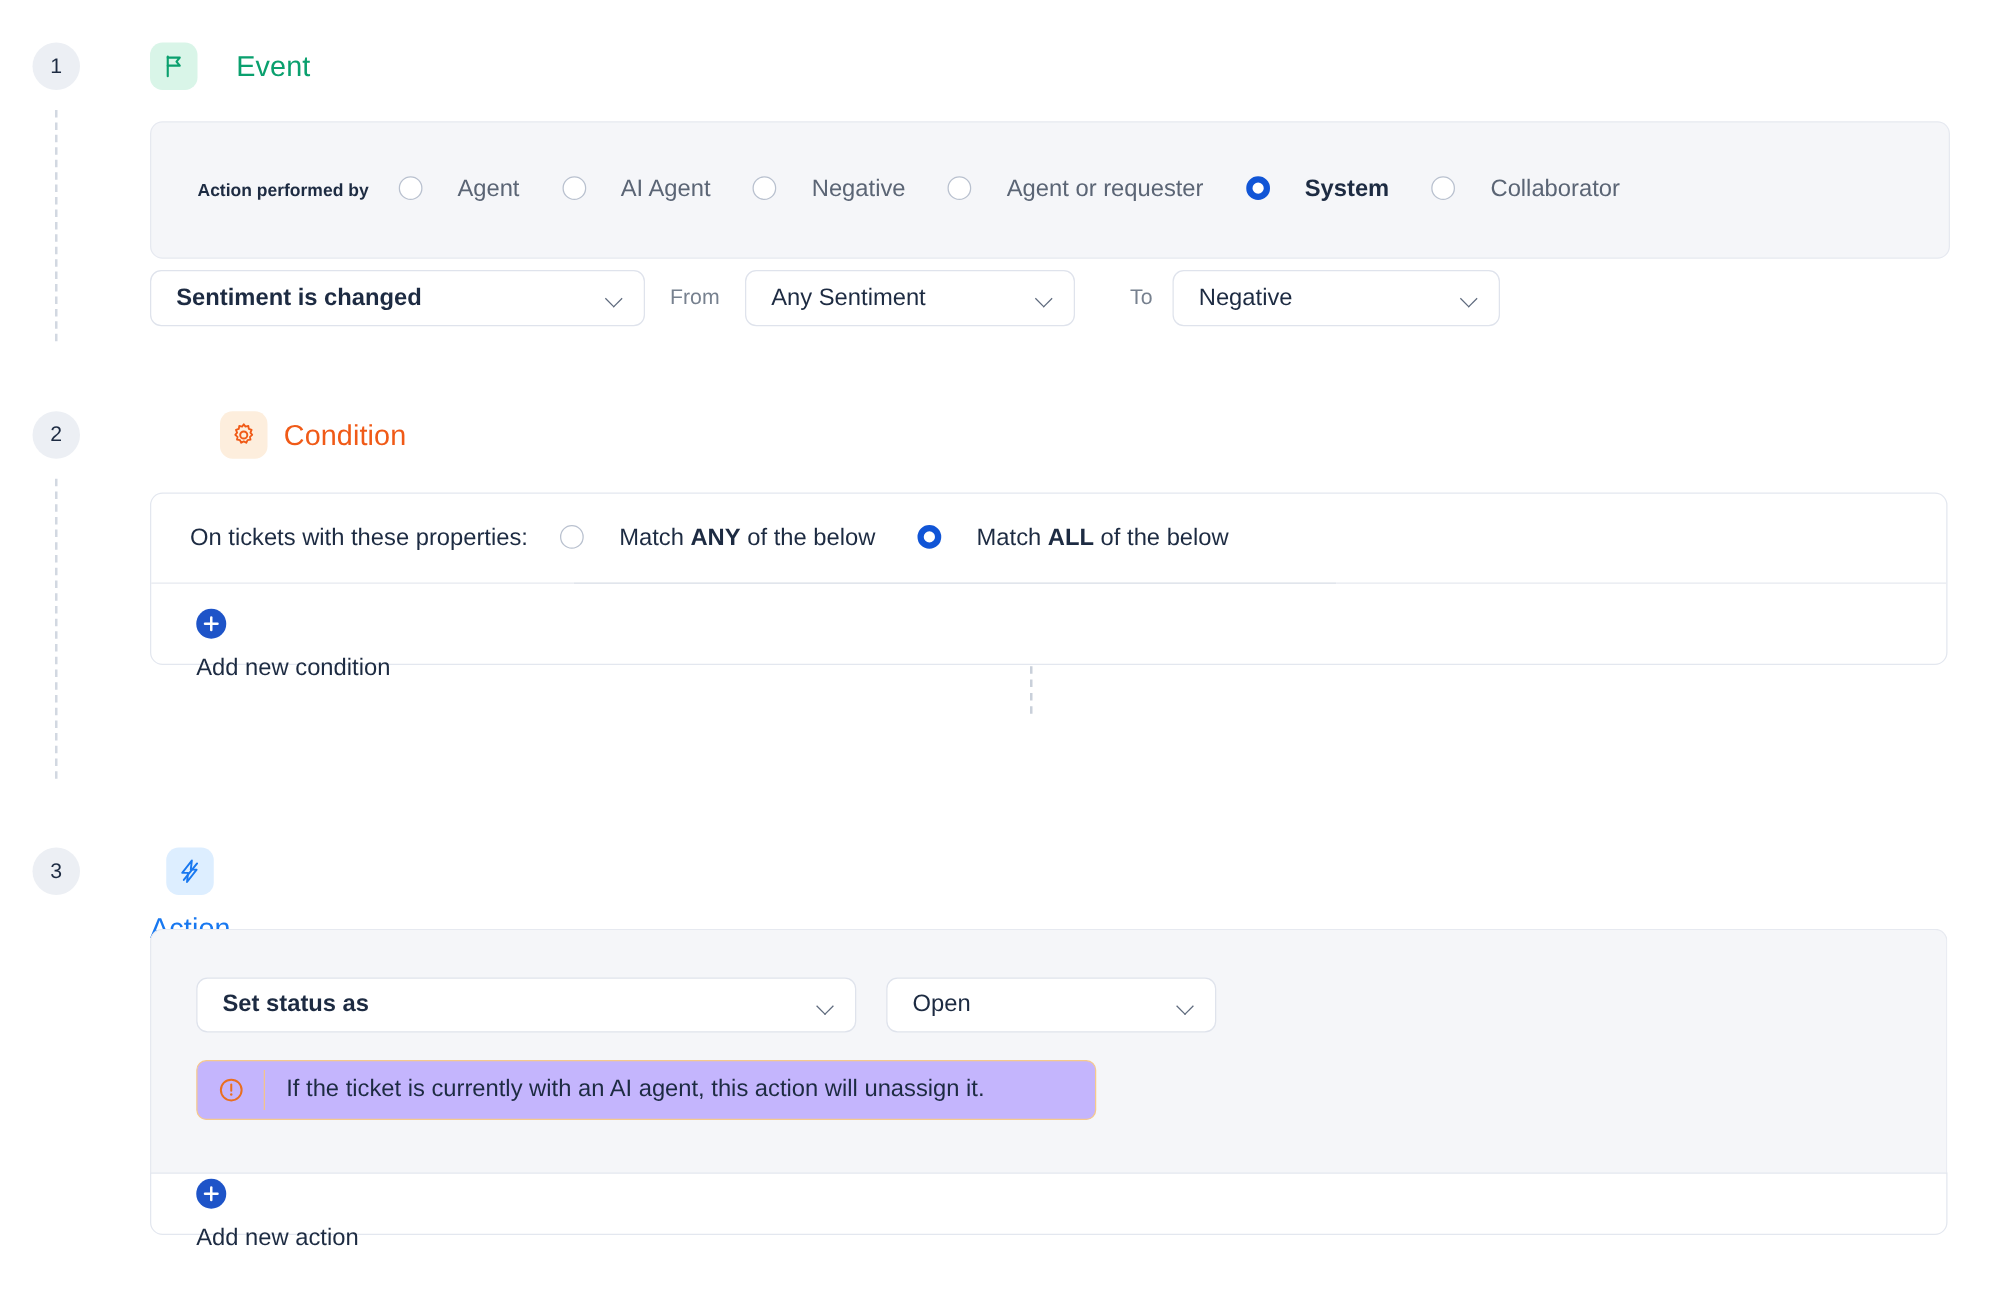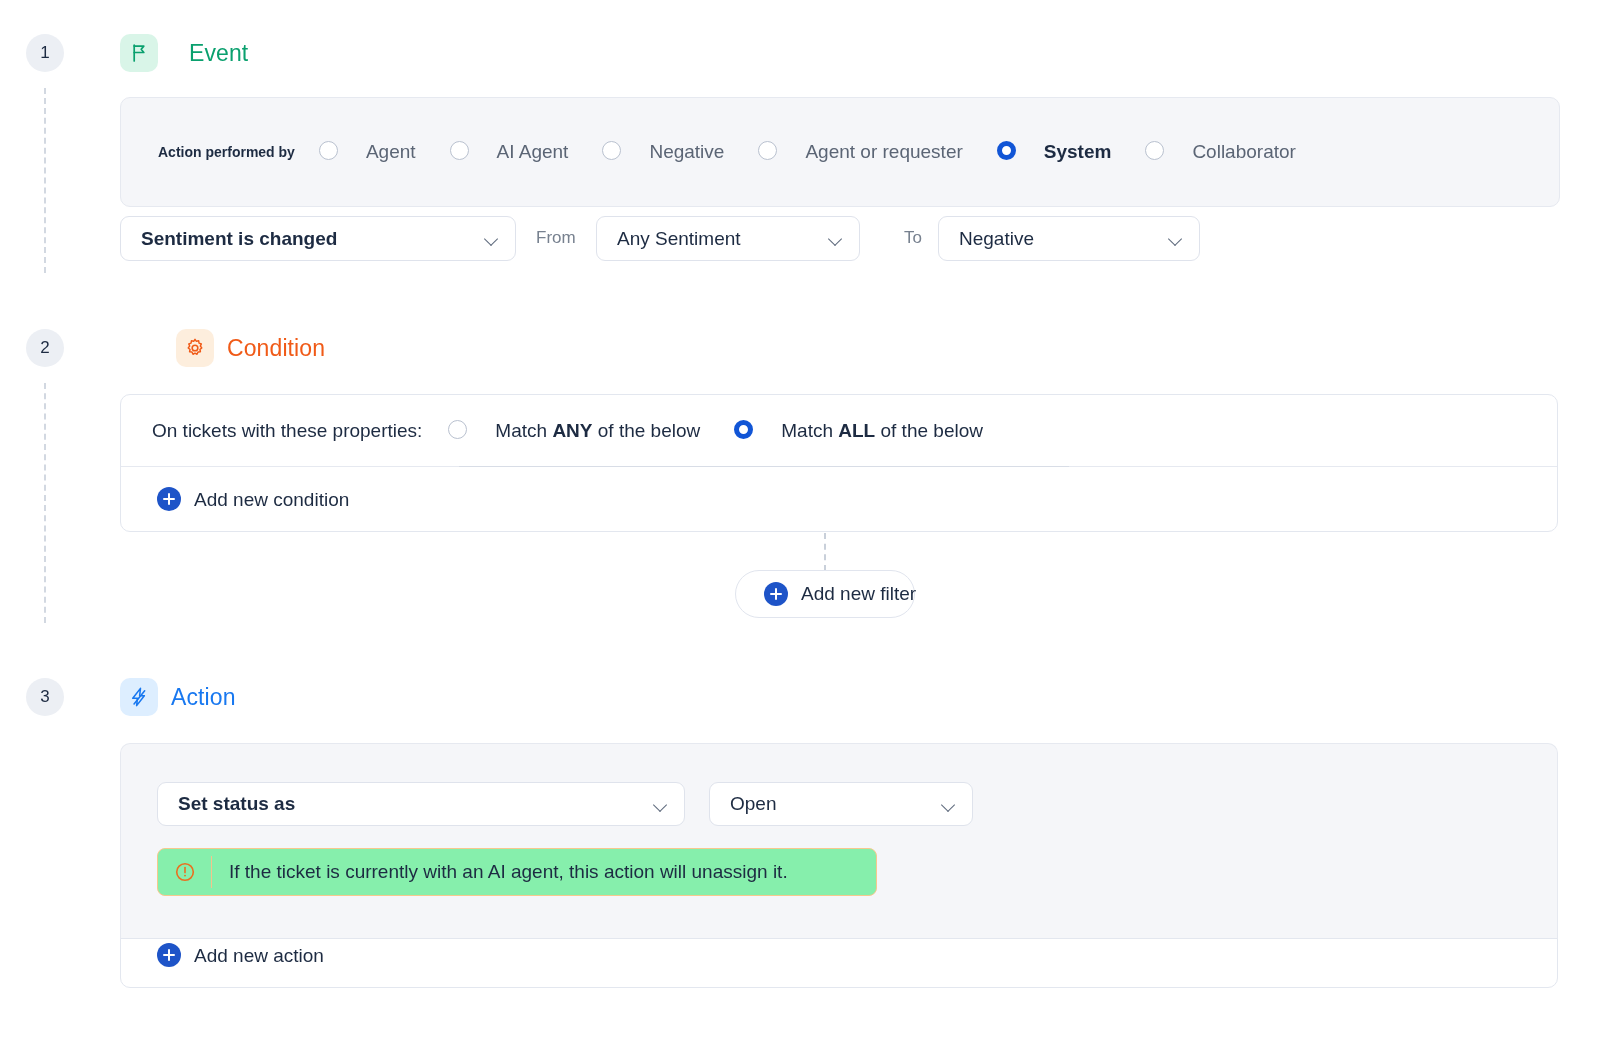--- a/index.html
+++ b/index.html
@@ -114,22 +114,23 @@
   
   .cond-text { font-size: 19px; color: #1d2b42; white-space: nowrap; }
   .cond-text b { font-weight: bold; color: #1d2b42; }
   .divider {
     position: absolute; height: 0; border-top: 1px solid #e6e9f0;
   }
   .divider.dark { border-top: 1px solid #d8dde6; }
 
   
   .add-link {
-    position: absolute; display: flex; align-items: flex-end; gap: 13px;
+    position: absolute; display: flex; align-items: flex-start; gap: 13px;
     cursor: pointer;
+    flex-direction: column;
   }
   .plus {
     width: 24px; height: 24px; border-radius: 50%;
     background: #1e54c8; flex: none; position: relative;
   }
   .plus::before, .plus::after {
     content: ""; position: absolute; background: #fff; border-radius: 1px;
   }
   .plus::before { left: 6px; top: 11px; width: 12px; height: 2.4px; }
   .plus::after  { left: 10.8px; top: 6px; width: 2.4px; height: 12px; }
@@ -146,21 +147,21 @@
     border: 1px solid #e1e5ee;
     border-radius: 999px;
     display: flex; align-items: center; gap: 13px;
     padding: 0 28px;
     cursor: pointer;
   }
 
   
   .warn {
     position: absolute;
-    background: #86efac;
+    background: #c4b5fd;
     border: 1px solid #f6c98d;
     border-radius: 8px;
     display: flex; align-items: center;
   }
   .warn-icon {
     width: 22px; height: 22px; flex: none; margin-left: 16px;
   }
   .warn-sep {
     width: 1px; align-self: stretch; background: #f3c48c;
     margin: 7px 0 7px 15px;
@@ -274,28 +275,24 @@
   <div class="divider dark" style="left:459px; top:466px; width:610px;"></div>
   <div class="divider" style="left:121px; top:466px; width:338px;"></div>
   <div class="divider" style="left:1069px; top:466px; width:488px;"></div>
 
   <div class="add-link" style="left:157px; top:487px;">
     <span class="plus"></span>
     <span class="add-text">Add new condition</span>
   </div>
 
   <div class="filter-stem" style="left:824px; top:533px; height:38px;"></div>
-  <div class="pill" style="left:735px; top:570px; width:180px; height:48px;">
-    <span class="plus"></span>
-    <span class="add-text">Add new filter</span>
-  </div>
 
   <div class="step-badge" style="left:26px; top:678px;">3</div>
 
-  <div class="sec-head" style="left:120px; top:678px;">
+  <div class="sec-head" style="left:120px; top:678px;flex-direction:column;">
     <span class="sec-icon blue">
       <svg width="22" height="22" viewBox="0 0 24 24" fill="none">
         <path d="M13.6 2.6L5.2 13.4h5.1l-.9 8 8.4-10.8h-5.1l.9-8z" stroke="#1878f0" stroke-width="1.7" stroke-linejoin="round"></path>
         <path d="M6.6 19.6L18.2 5.2" stroke="#1878f0" stroke-width="1.7" stroke-linecap="round"></path>
       </svg>
     </span>
     <span class="sec-title blue">Action</span>
   </div>
 
   <div class="panel-grey" style="left:120px; top:743px; width:1438px; height:196px; border-radius:10px 10px 0 0; border-bottom:none;"></div>

